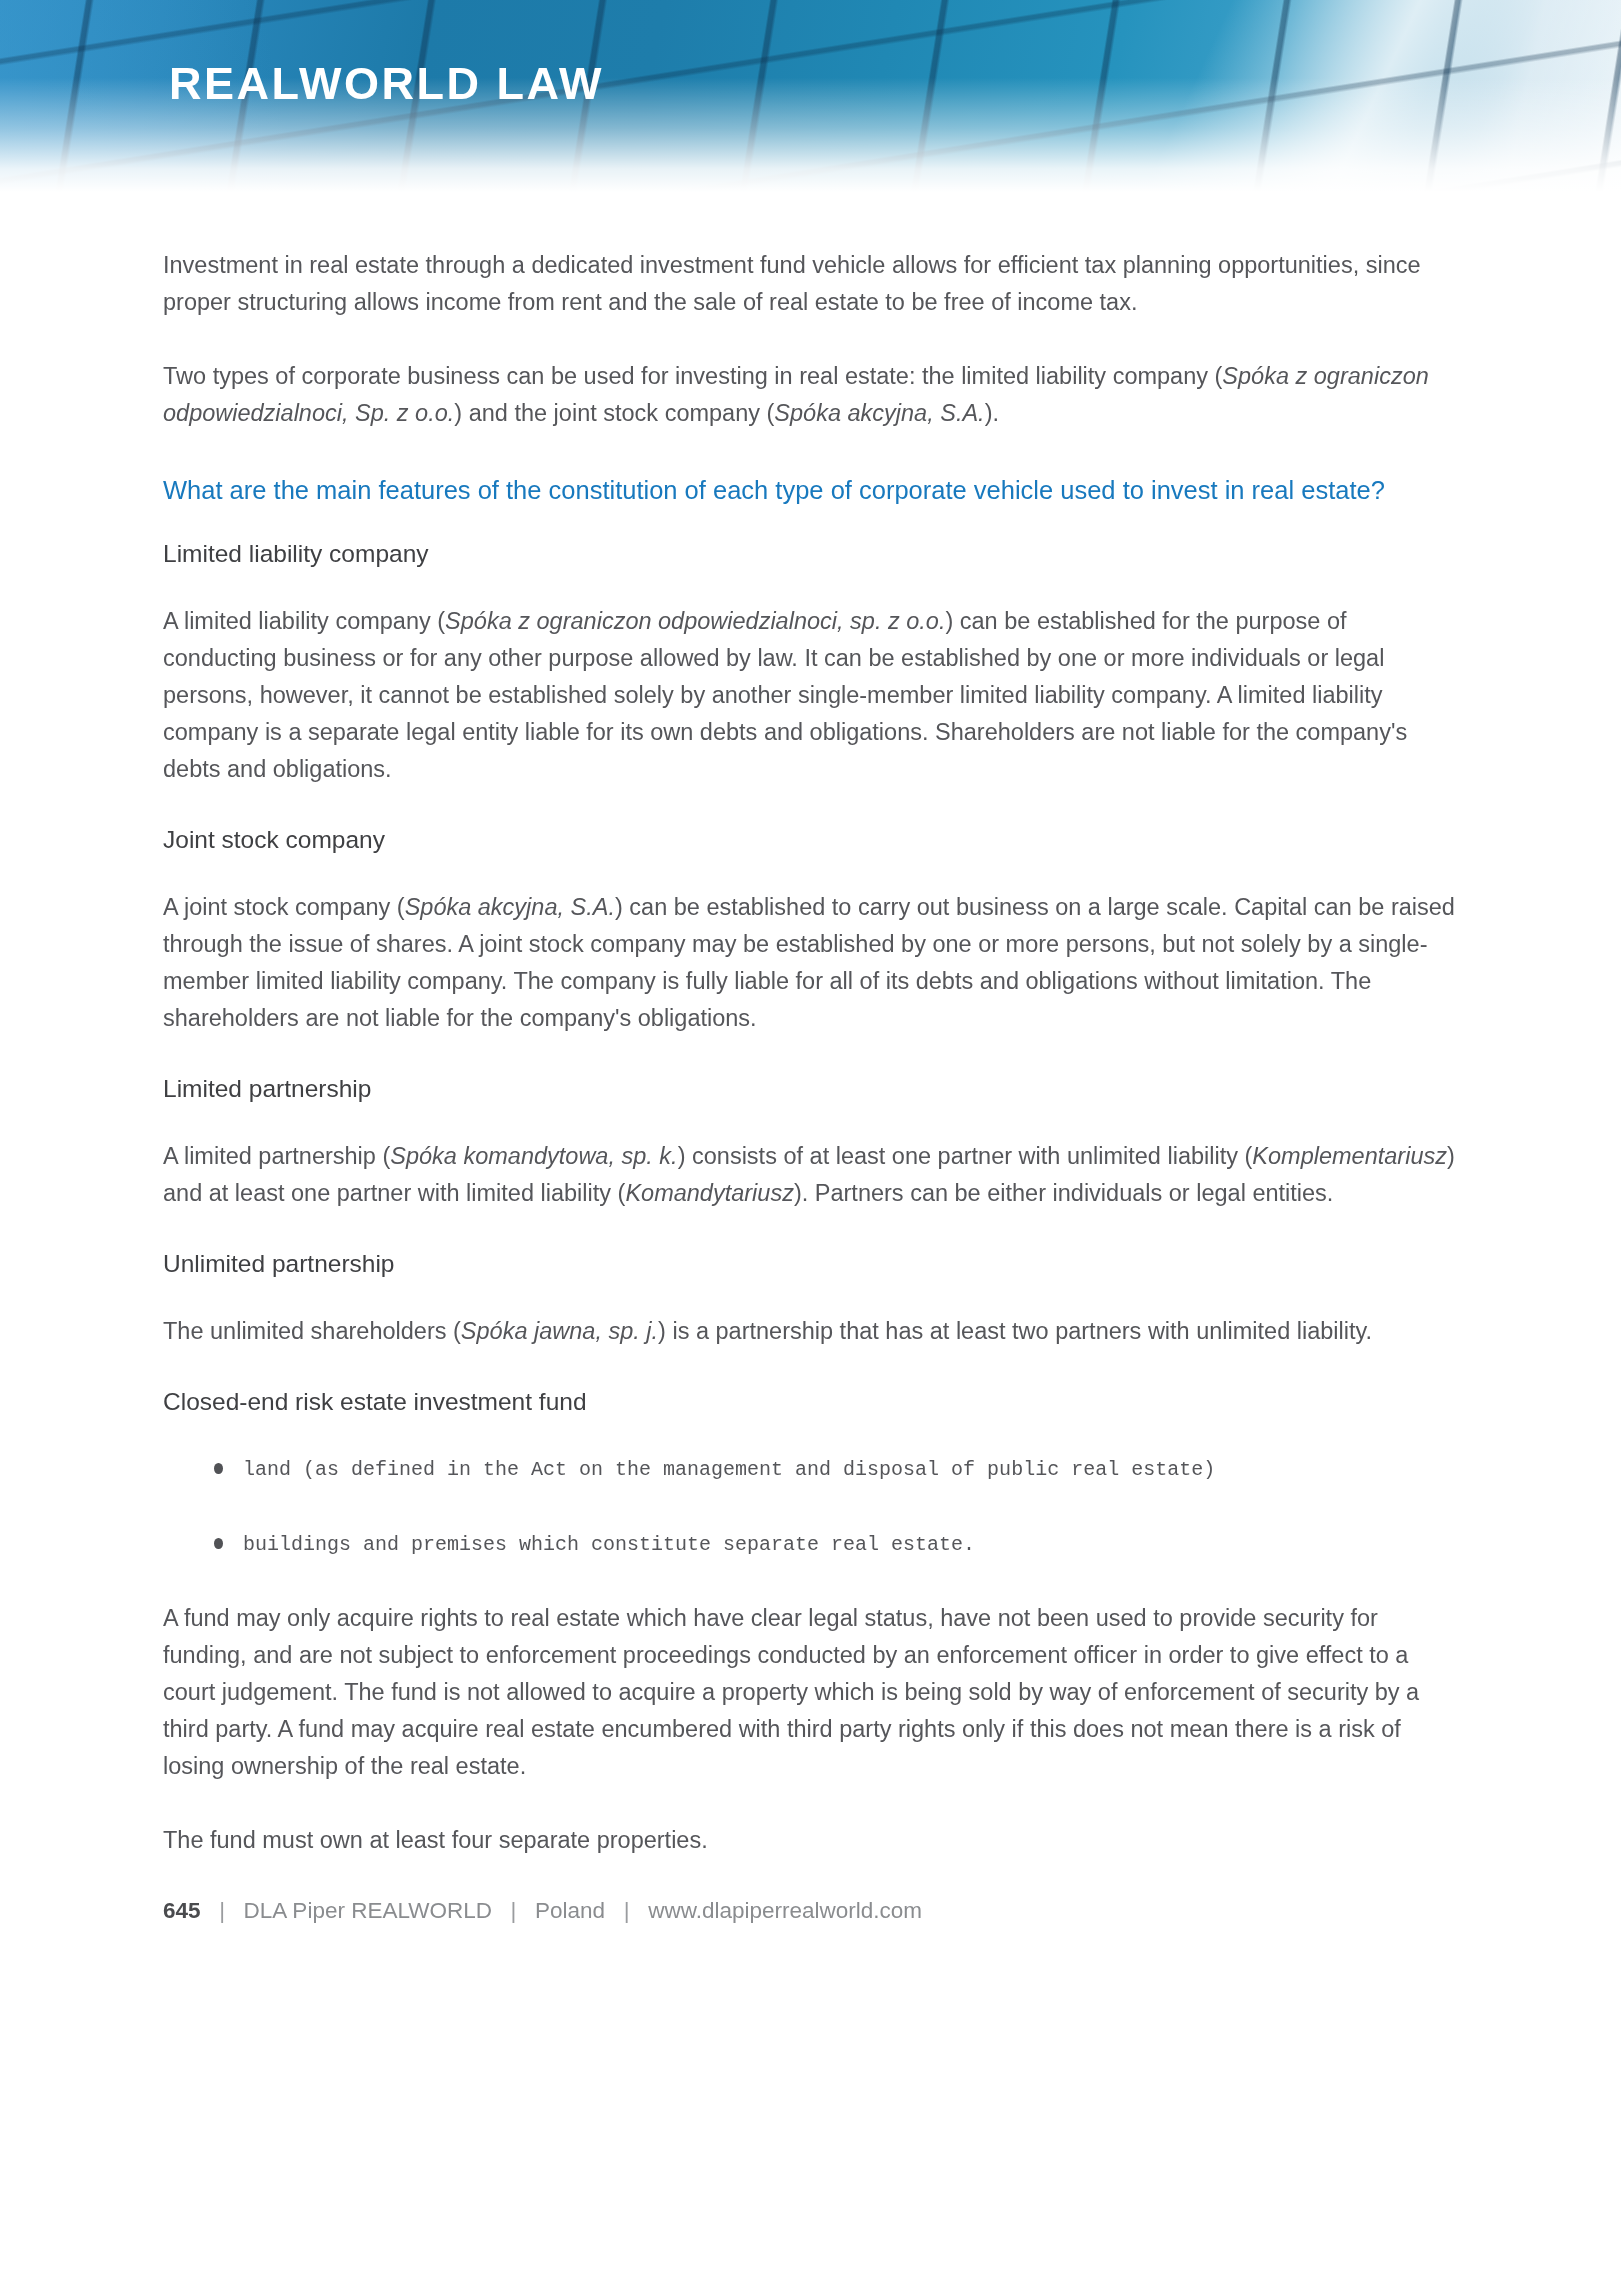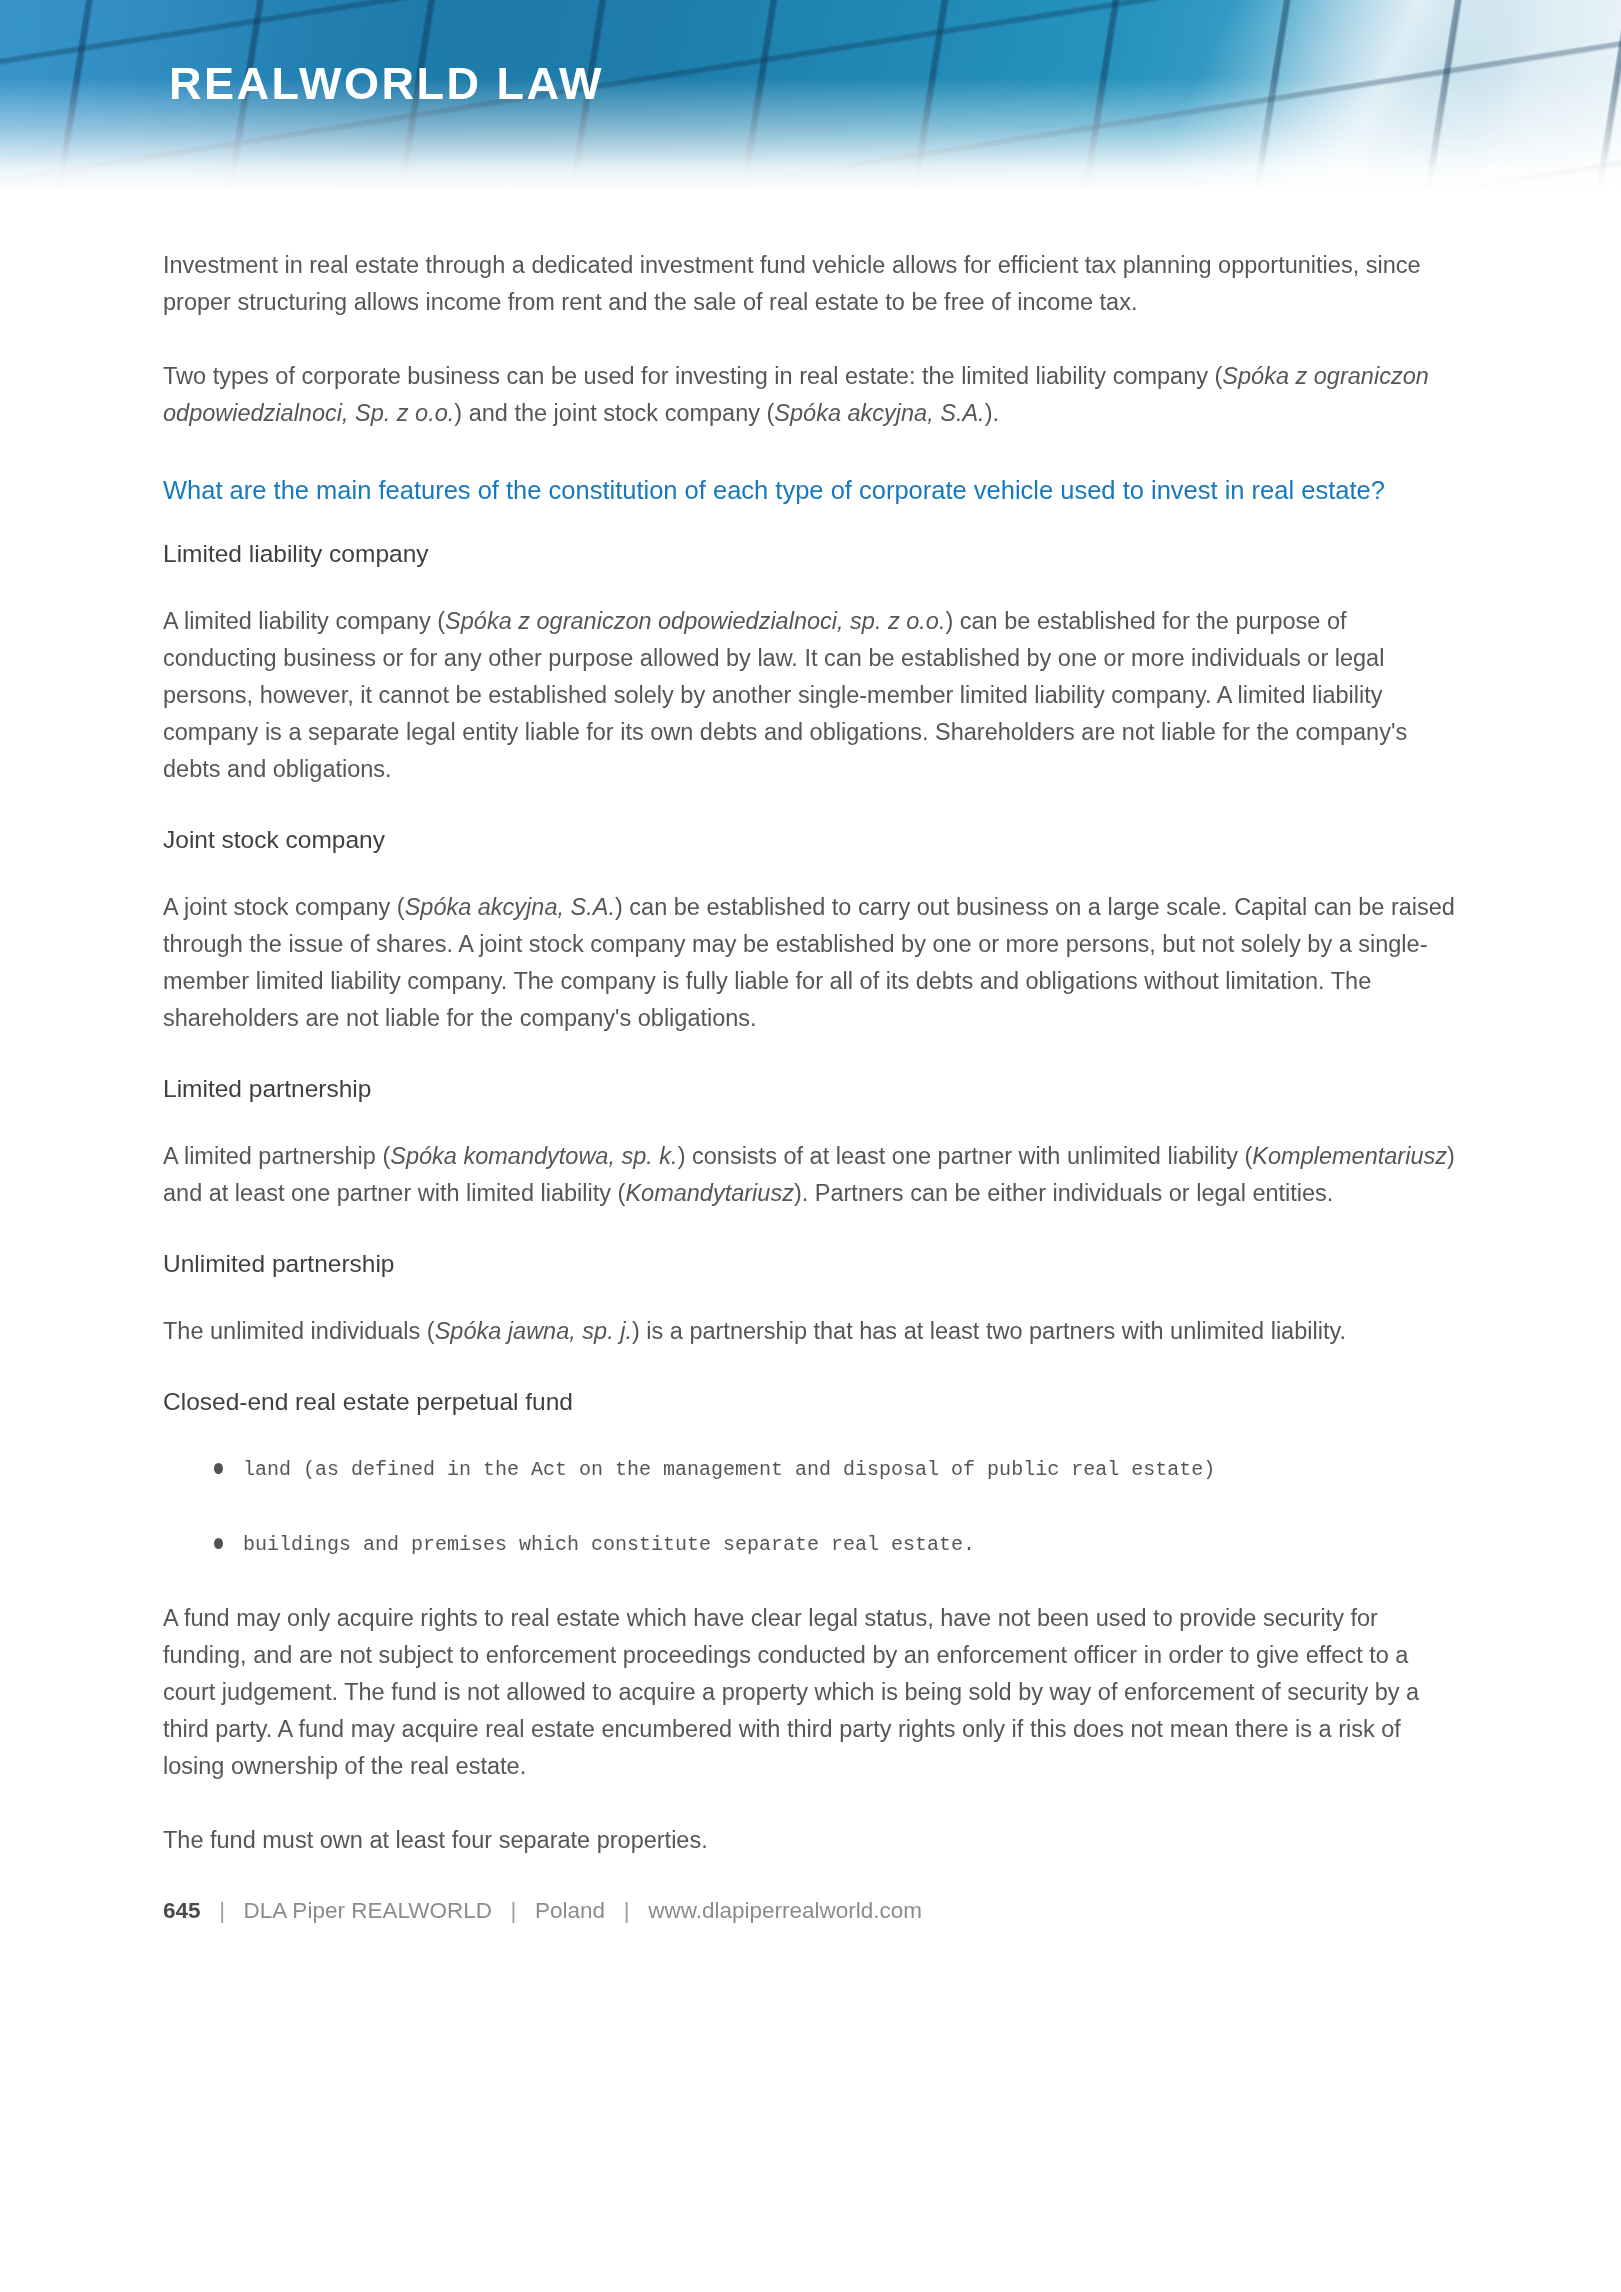--- a/index.html
+++ b/index.html
@@ -151,23 +151,23 @@
     <h3 class="section-heading">Limited liability company</h3>
     <p><span>A limited liability company (</span><em>Spóka z ograniczon odpowiedzialnoci, sp. z o.o.</em><span>) can be established for the purpose of conducting business or for any other purpose allowed by law. It can be established by one or more individuals or legal persons, however, it cannot be established solely by another single-member limited liability company. A limited liability company is a separate legal entity liable for its own debts and obligations. Shareholders are not liable for the company's debts and obligations.</span></p>
 
     <h3 class="section-heading">Joint stock company</h3>
     <p><span>A joint stock company (</span><em>Spóka akcyjna, S.A.</em><span>) can be established to carry out business on a large scale. Capital can be raised through the issue of shares. A joint stock company may be established by one or more persons, but not solely by a single-member limited liability company. The company is fully liable for all of its debts and obligations without limitation. The shareholders are not liable for the company's obligations.</span></p>
 
     <h3 class="section-heading">Limited partnership</h3>
     <p><span>A limited partnership (</span><em>Spóka komandytowa, sp. k.</em><span>) consists of at least one partner with unlimited liability (</span><em>Komplementariusz</em><span>) and at least one partner with limited liability (</span><em>Komandytariusz</em><span>). Partners can be either individuals or legal entities.</span></p>
 
     <h3 class="section-heading">Unlimited partnership</h3>
-    <p><span>The unlimited individuals (</span><em>Spóka jawna, sp. j.</em><span>) is a partnership that has at least two partners with unlimited liability.</span></p>
+    <p><span>The unlimited shareholders (</span><em>Spóka jawna, sp. j.</em><span>) is a partnership that has at least two partners with unlimited liability.</span></p>
 
-    <h3 class="section-heading">Closed-end real estate perpetual fund</h3>
+    <h3 class="section-heading">Closed-end risk estate investment fund</h3>
 
     <ul class="bullet-list">
       <li><span>land (as defined in the Act on the management and disposal of public real estate)</span></li>
       <li><span>buildings and premises which constitute separate real estate.</span></li>
     </ul>
 
     <p><span>A fund may only acquire rights to real estate which have clear legal status, have not been used to provide security for funding, and are not subject to enforcement proceedings conducted by an enforcement officer in order to give effect to a court judgement. The fund is not allowed to acquire a property which is being sold by way of enforcement of security by a third party. A fund may acquire real estate encumbered with third party rights only if this does not mean there is a risk of losing ownership of the real estate.</span></p>
 
     <p><span>The fund must own at least four separate properties.</span></p>
 

